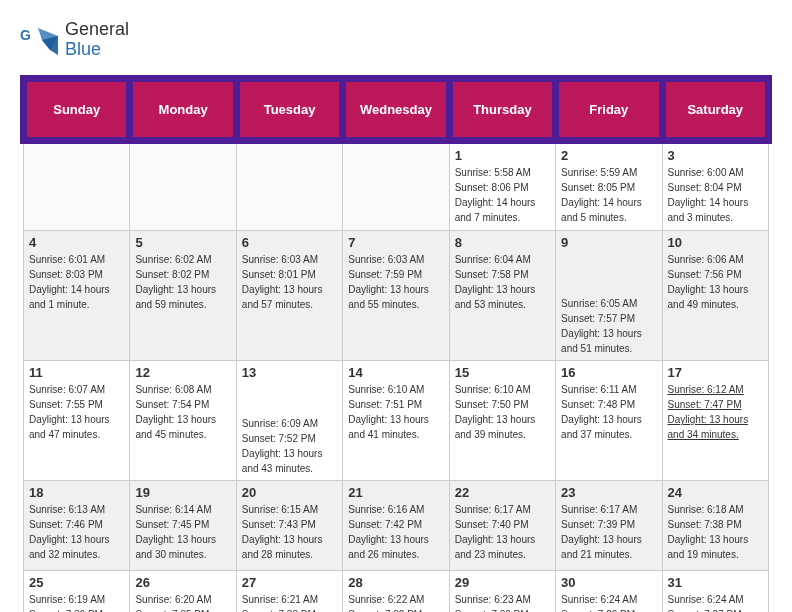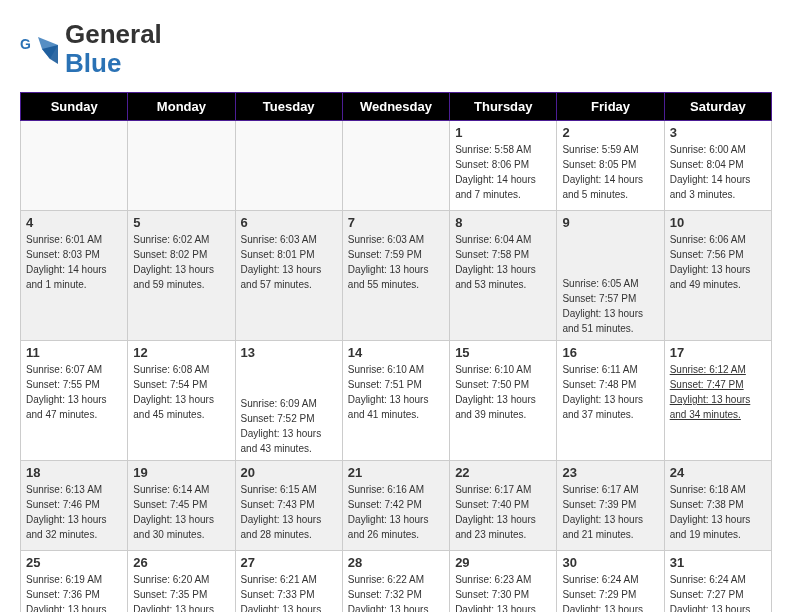--- a/index.html
+++ b/index.html
@@ -1,28 +1,28 @@
 <!DOCTYPE html>
 <html><head>
   <meta charset="utf-8">
   <style>
     * { box-sizing: border-box; margin: 0; padding: 0; }
     body { font-family: Arial, sans-serif; background: #fff; width: 792px; min-height: 612px; }
     .page { width: 792px; padding: 20px; }
     .header { display: flex; justify-content: space-between; align-items: flex-start; margin-bottom: 15px; }
     .logo { display: flex; align-items: center; }
-    .logo-text { font-size: 26px; font-weight: bold; color: #333; line-height: 1.1; }
+    .logo-text { font-size: 18px; font-weight: normal; color: #333; line-height: 1.1; }
     .logo-text span { color: #2a72b5; }
     .logo-icon { width: 40px; height: 40px; margin-right: 5px; position: relative; }
     .logo-icon svg { width: 40px; height: 40px; }
     .title-area { text-align: right; }
     .main-title { font-size: 42px; font-weight: bold; color: #333; }
     .subtitle { font-size: 18px; color: #555; }
     .calendar { width: 100%; border-collapse: collapse; }
-    .calendar th { background: #000000; color: white; padding: 6px 4px; text-align: center; font-size: 13px; border: 1px solid #4c1d95; }
+    .calendar th { background: #be185d; color: white; padding: 20px 4px; text-align: center; font-size: 13px; border: 7px solid #4c1d95; }
     .calendar td { border: 1px solid #ccc; padding: 4px 5px; vertical-align: top; font-size: 10.5px; color: #333; min-height: 80px; height: 90px; width: calc(100%/7); }
     .cell-empty { background: #f9f9f9; }
     .day-num { font-size: 13px; font-weight: bold; margin-bottom: 2px; }
     .cell-info { font-size: 10px; line-height: 1.5; color: #333; }
     .alt-row td { background: #f0f0f0; }
   </style>
 </head>
 <body>
 
 <div class="page">

